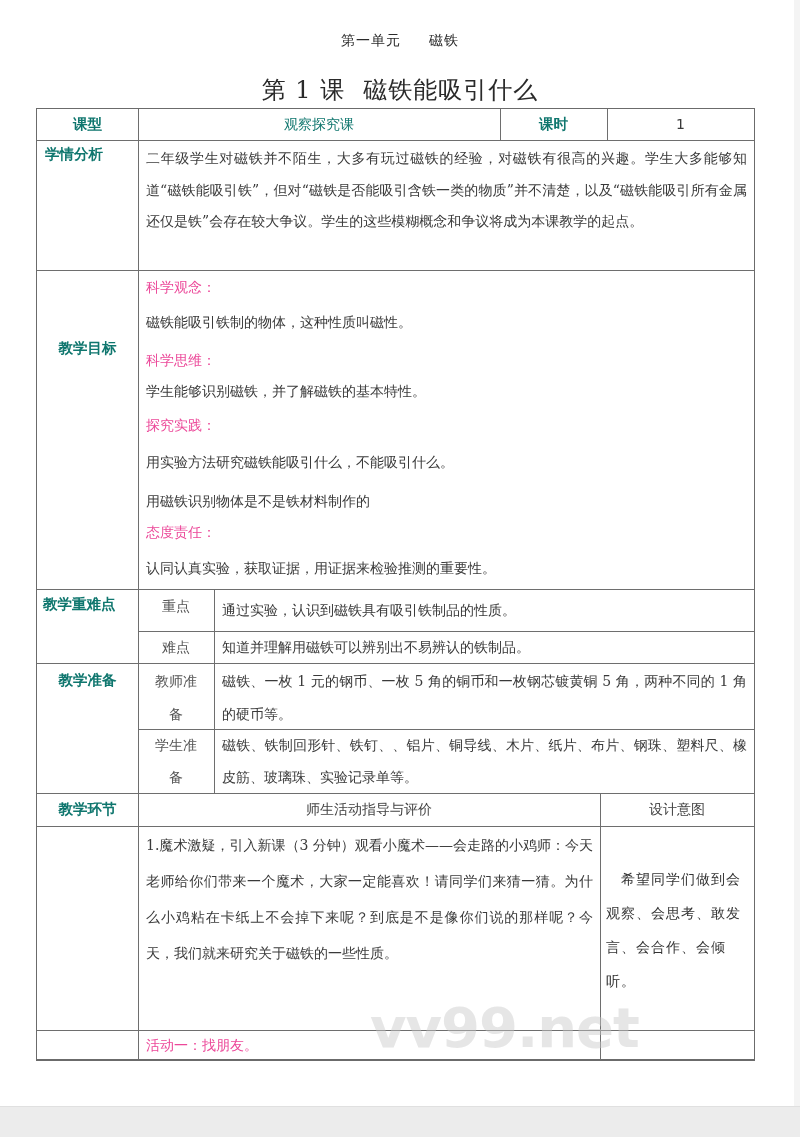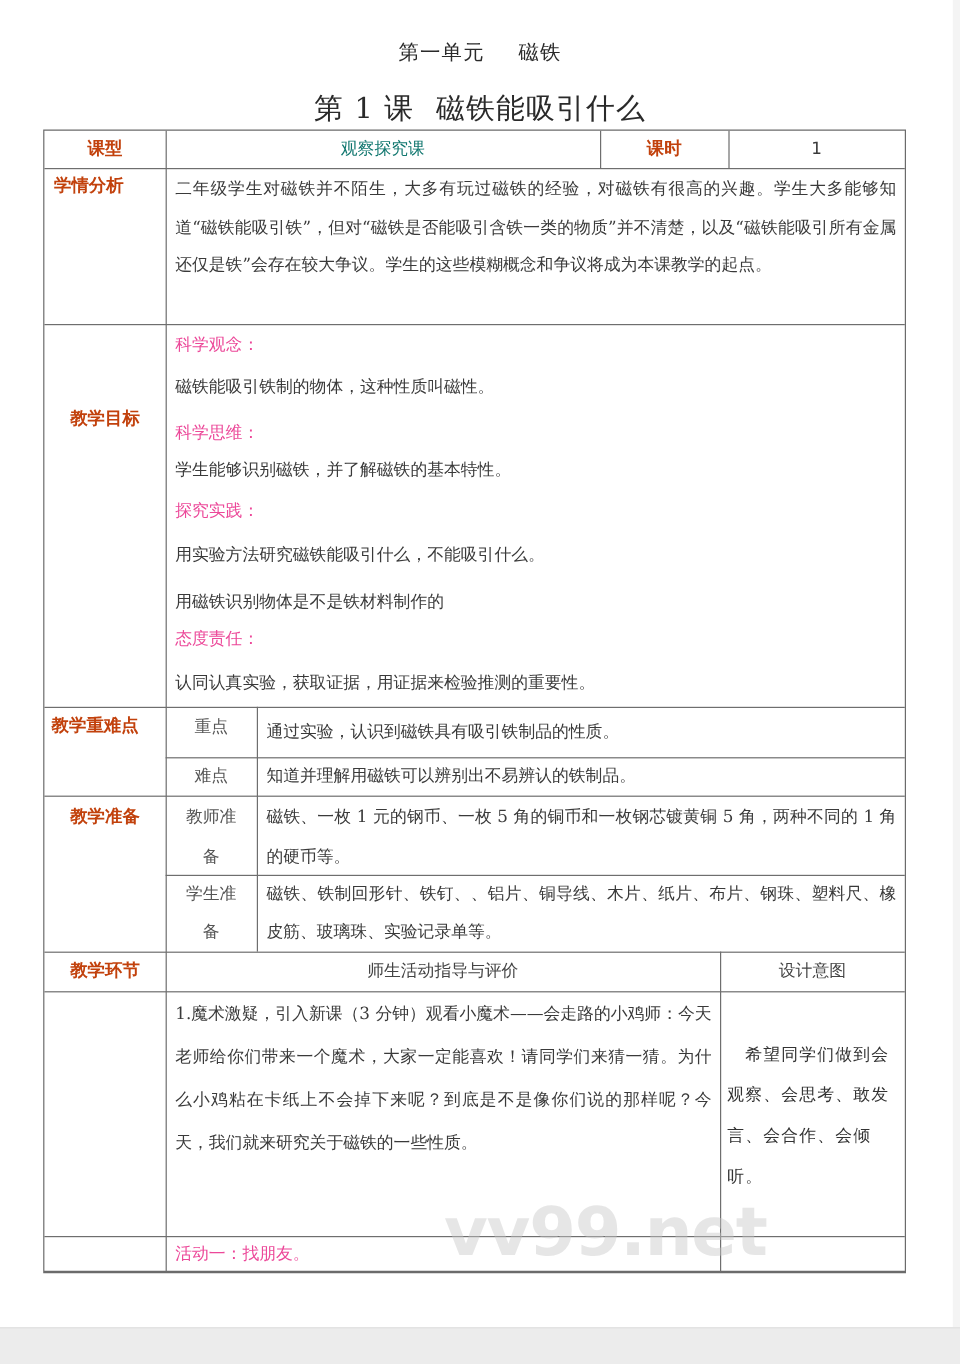--- a/index.html
+++ b/index.html
@@ -3,30 +3,30 @@
 <meta charset="utf-8">
 <style>
   html, body { margin: 0; padding: 0; }
   body {
     width: 800px; height: 1137px; background: #ffffff; position: relative; overflow: hidden;
     font-family: "DejaVu Serif", "Liberation Serif", serif; color: #333;
   }
   .page { position: absolute; left: 0; top: 0; width: 800px; height: 1107px; background: #fff; }
   .bottom-strip { position: absolute; left: 0; top: 1106px; width: 800px; height: 31px; background: #ececec; border-top: 1px solid #e0e0e0; }
   .right-edge { position: absolute; right: 0; top: 0; width: 6px; height: 1107px; background: #f4f4f4; }
-  .h1 { position: absolute; left: 0; width: 800px; top: 32px; text-align: center; font-size: 17px; color: #2a2a2a; letter-spacing: 1px; }
+  .h1 { position: absolute; left: 0; width: 800px; top: 32px; text-align: center; font-size: 14px; color: #2a2a2a; letter-spacing: 1px; }
   .h1 .gap { display: inline-block; width: 28px; }
   .h2 { position: absolute; left: 0; width: 800px; top: 74px; text-align: center; font-size: 24px; color: #2a2a2a; letter-spacing: 1px; }
   .h2 .gap { display: inline-block; width: 18px; }
 
   .tbl { position: absolute; left: 36px; top: 108px; width: 719px; height: 953px; border: 1.5px solid #6b6b6b; border-bottom-width: 2px; box-sizing: border-box; }
   .hl { position: absolute; height: 0; border-top: 1.2px solid #6e6e6e; }
   .vl { position: absolute; width: 0; border-left: 1.2px solid #6e6e6e; }
   .cell { position: absolute; box-sizing: border-box; font-size: 14px; color: #3a3a3a; }
-  .lbl { font-family: "DejaVu Sans", "Liberation Sans", sans-serif; font-weight: bold; font-size: 14.5px; color: #c2410c; }
+  .lbl { font-family: "DejaVu Sans", "Liberation Sans", sans-serif; font-weight: bold; font-size: 14.5px; color: #0f766e; }
   .center { text-align: center; }
   .para { line-height: 31.5px; padding: 0 7px 0 8px; text-align: justify; }
   .bold { font-family: "DejaVu Sans", "Liberation Sans", sans-serif; font-weight: normal; color: #ec4899; }
   .sub { color: #555; font-size: 14px; text-align: center; line-height: 33px; }
   .intent { font-size: 14px; line-height: 34px; color: #333; padding: 0 4px 0 6px; letter-spacing: 1px; }
   .watermark {
     position: absolute; left: 370px; top: 995px; font-family: "DejaVu Sans", "Liberation Sans", sans-serif;
     font-weight: bold; font-size: 56px; color: rgba(200,200,200,0.45); letter-spacing: -1px; pointer-events: none;
   }
 </style>

